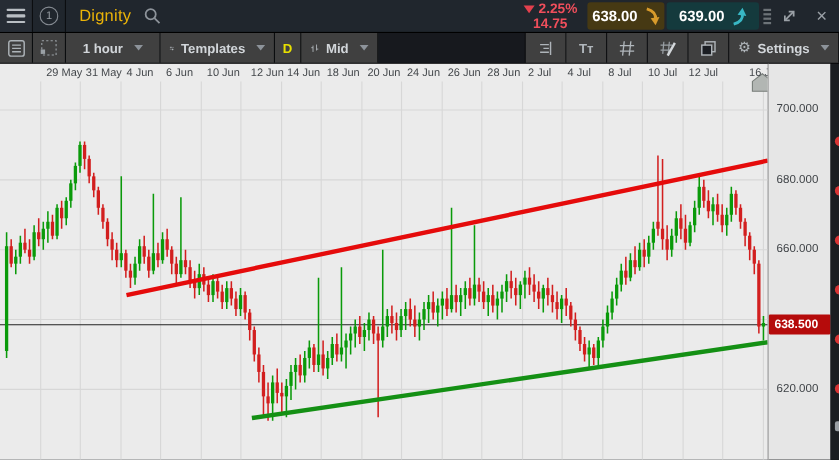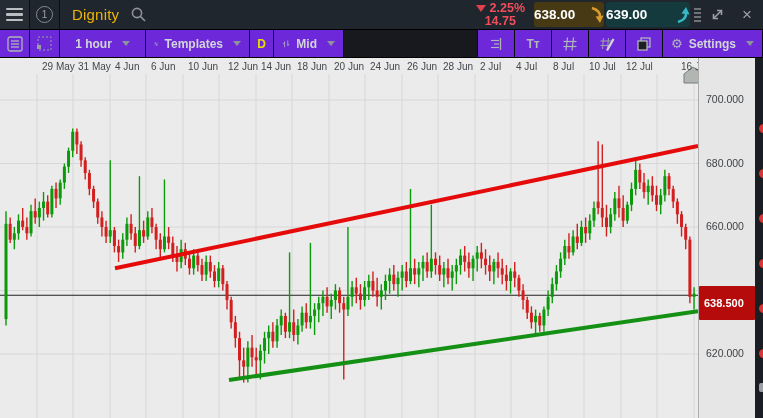--- a/index.html
+++ b/index.html
@@ -20,52 +20,52 @@
   .title { color:#eab308; font-size:15px; padding:0 8px 0 12px; letter-spacing:.2px; }
   .search { width:22px; cursor:pointer; }
   .tb-spacer { flex:1; }
   .change-block { display:flex; flex-direction:column; align-items:center;
                   justify-content:center; padding:0 8px; line-height:13px; }
   .change-row { display:flex; align-items:center; gap:4px; }
   .tri-down { width:0; height:0; border-left:5px solid transparent; border-right:5px solid transparent;
               border-top:7px solid #e3404d; }
   .chg { color:#ef4e5b; font-size:12.5px; font-weight:bold; }
   .price-btn { margin:2px 1px; border-radius:3px; display:flex; align-items:center;
-               justify-content:space-between; gap:6px; cursor:pointer; color:#fff;
+               justify-content:center; gap:6px; cursor:pointer; color:#fff;
                font-size:13.5px; font-weight:bold; }
   .sell { width:70px; background:#463913; }
   .buy  { width:84px; background:#143a3d; }
   .grip-cell { width:12px; cursor:pointer; }
   .grip { display:flex; flex-direction:column; gap:2px; }
   .grip span { width:7px; height:2px; background:#6d7378; }
   .winbtn { width:28px; color:#9aa0a6; cursor:pointer; }
   .closebtn { font-size:17px; color:#9aa0a6; width:32px; }
 
   
   .toolbar { height:28px; background:#17191e; display:flex; align-items:stretch;
              border-bottom:1px solid #000; flex:0 0 28px; color:#ced2d6; font-size:12px; }
   .tool { display:flex; align-items:center; justify-content:center; gap:6px;
-          border-right:1px solid #0a0c0e; background:#6d28d9; cursor:pointer; padding:0 8px; }
+          border-right:1px solid #0a0c0e; background:#404040; cursor:pointer; padding:0 8px; }
   .tool b { font-weight:bold; color:#d2d6da; }
   .caret { width:0; height:0; border-left:4.5px solid transparent; border-right:4.5px solid transparent;
            border-top:5px solid #8d939a; margin-left:4px; }
   .icon-tool { width:30px; padding:0; }
   .toolbar .spacer { flex:1; background:#17191e; border-right:1px solid #0a0c0e; }
   .dbadge { color:#e8e000; font-weight:bold; font-size:12px; width:24px; padding:0; }
   svg.ic { display:block; }
 
   
   .chart { flex:1; display:flex; position:relative; }
   .plot-wrap { width:698px; height:400px; position:relative; background:#ebebeb; }
   .plot-wrap svg { position:absolute; left:0; top:0; }
   .dlabel { position:absolute; top:3px; font-size:10px; color:#43474b; white-space:nowrap; }
   .y-axis { width:57px; height:360px; background:#e6e6e6; border-left:1px solid #adadad;
             position:relative; }
   .ylabel { position:absolute; left:7px; font-size:10.5px; color:#3f4347; }
-  .price-tag { position:absolute; left:0; width:56px; height:34px; background:#b50b0b;
+  .price-tag { position:absolute; left:0; width:56px; height:18px; background:#b50b0b;
                color:#fff; font-size:11px; font-weight:bold; display:flex; align-items:center;
                padding-left:5px; border-radius:1px; }
   .strip { width:8px; height:360px; background:#1a1d21; position:relative; overflow:hidden; }
   .strip .dot { position:absolute; right:-5px; width:9px; height:9px; border-radius:50%;
                 background:#d83535; }
   .strip .blk { position:absolute; right:-5px; width:9px; height:9px; border-radius:2px;
                 background:#9aa0a5; }
   .bottom-sliver { position:absolute; left:0; bottom:0; width:755px; height:3px; background:#d9d9d9; }
 </style>
 </head>

